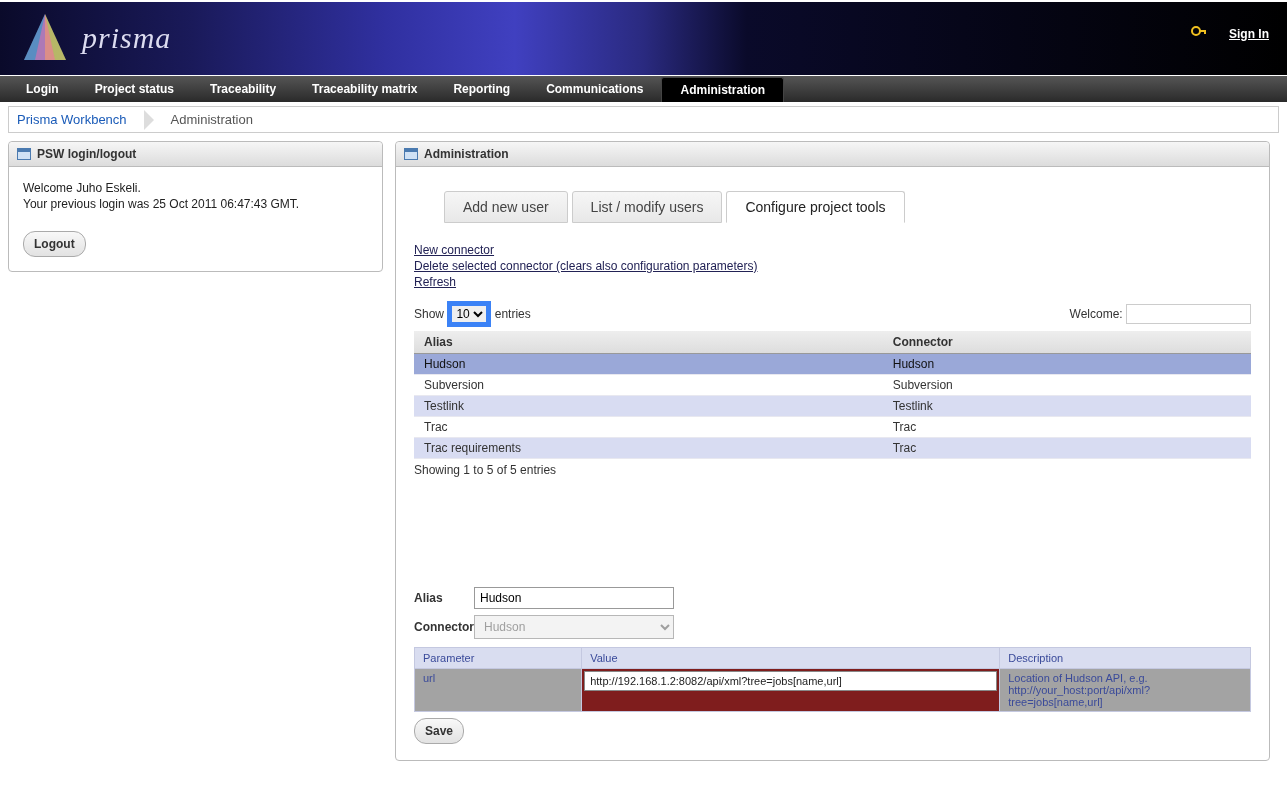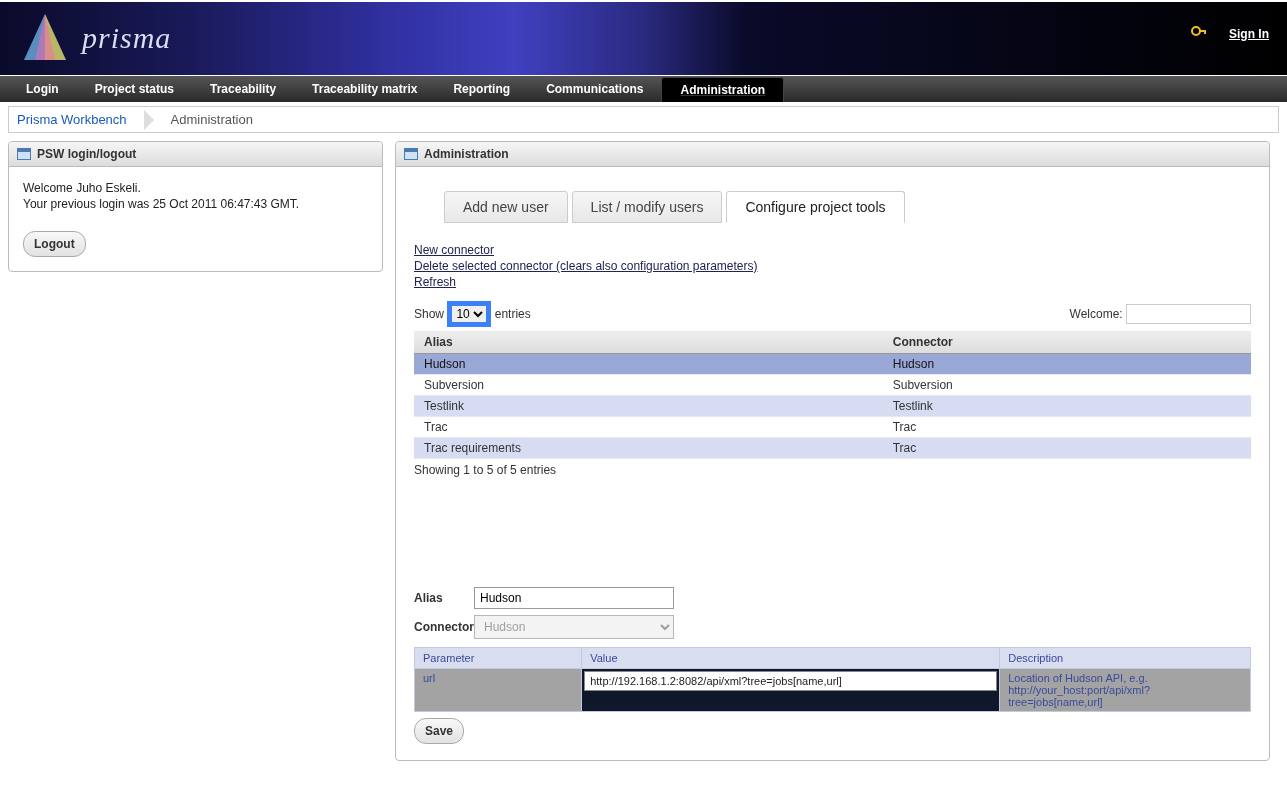--- a/index.html
+++ b/index.html
@@ -20,21 +20,20 @@
   .signin-area { position: absolute; right: 18px; top: 22px; display: flex; align-items: flex-end; gap: 22px; }
   .signin-link { color: #fff; font-weight: bold; font-size: 12px; text-decoration: underline; }
   .key-icon { color: #f0c020; font-size: 14px; }
 
   .nav-bar {
     background: linear-gradient(#555, #2a2a2a);
     height: 26px;
     display: flex;
     align-items: center;
     padding: 0 8px;
-    text-decoration: underline;
   }
   .nav-item {
     color: #fff;
     font-weight: bold;
     font-size: 12px;
     padding: 5px 18px;
     cursor: pointer;
     border-radius: 3px 3px 0 0;
   }
   .nav-item.active { background: #000; border: 1px solid #444; border-bottom: none; }
@@ -140,21 +139,21 @@
 
   table.param-table { width: 100%; border-collapse: collapse; font-size: 11px; margin-top: 8px; }
   table.param-table th {
     text-align: left; padding: 4px 8px; background: #d9ddf0; color: #3a4a9a;
     border: 1px solid #c4c8e0; font-weight: normal;
   }
   table.param-table td {
     padding: 3px 8px; background: #a3a3a3; color: #3a4a9a;
     border: 1px solid #c4c8e0; vertical-align: top;
   }
-  table.param-table td.value-cell { background: #0f172a; padding: 2px; }
+  table.param-table td.value-cell { background: #7f1d1d; padding: 2px; }
   table.param-table input.param-input {
     width: 100%; border: 1px solid #888; padding: 3px 5px; font-size: 11px; color: #222;
   }
 </style>
 </head>
 <body>
 
 <div class="header-banner">
   <div class="logo-area">
     <span class="logo-prism">

